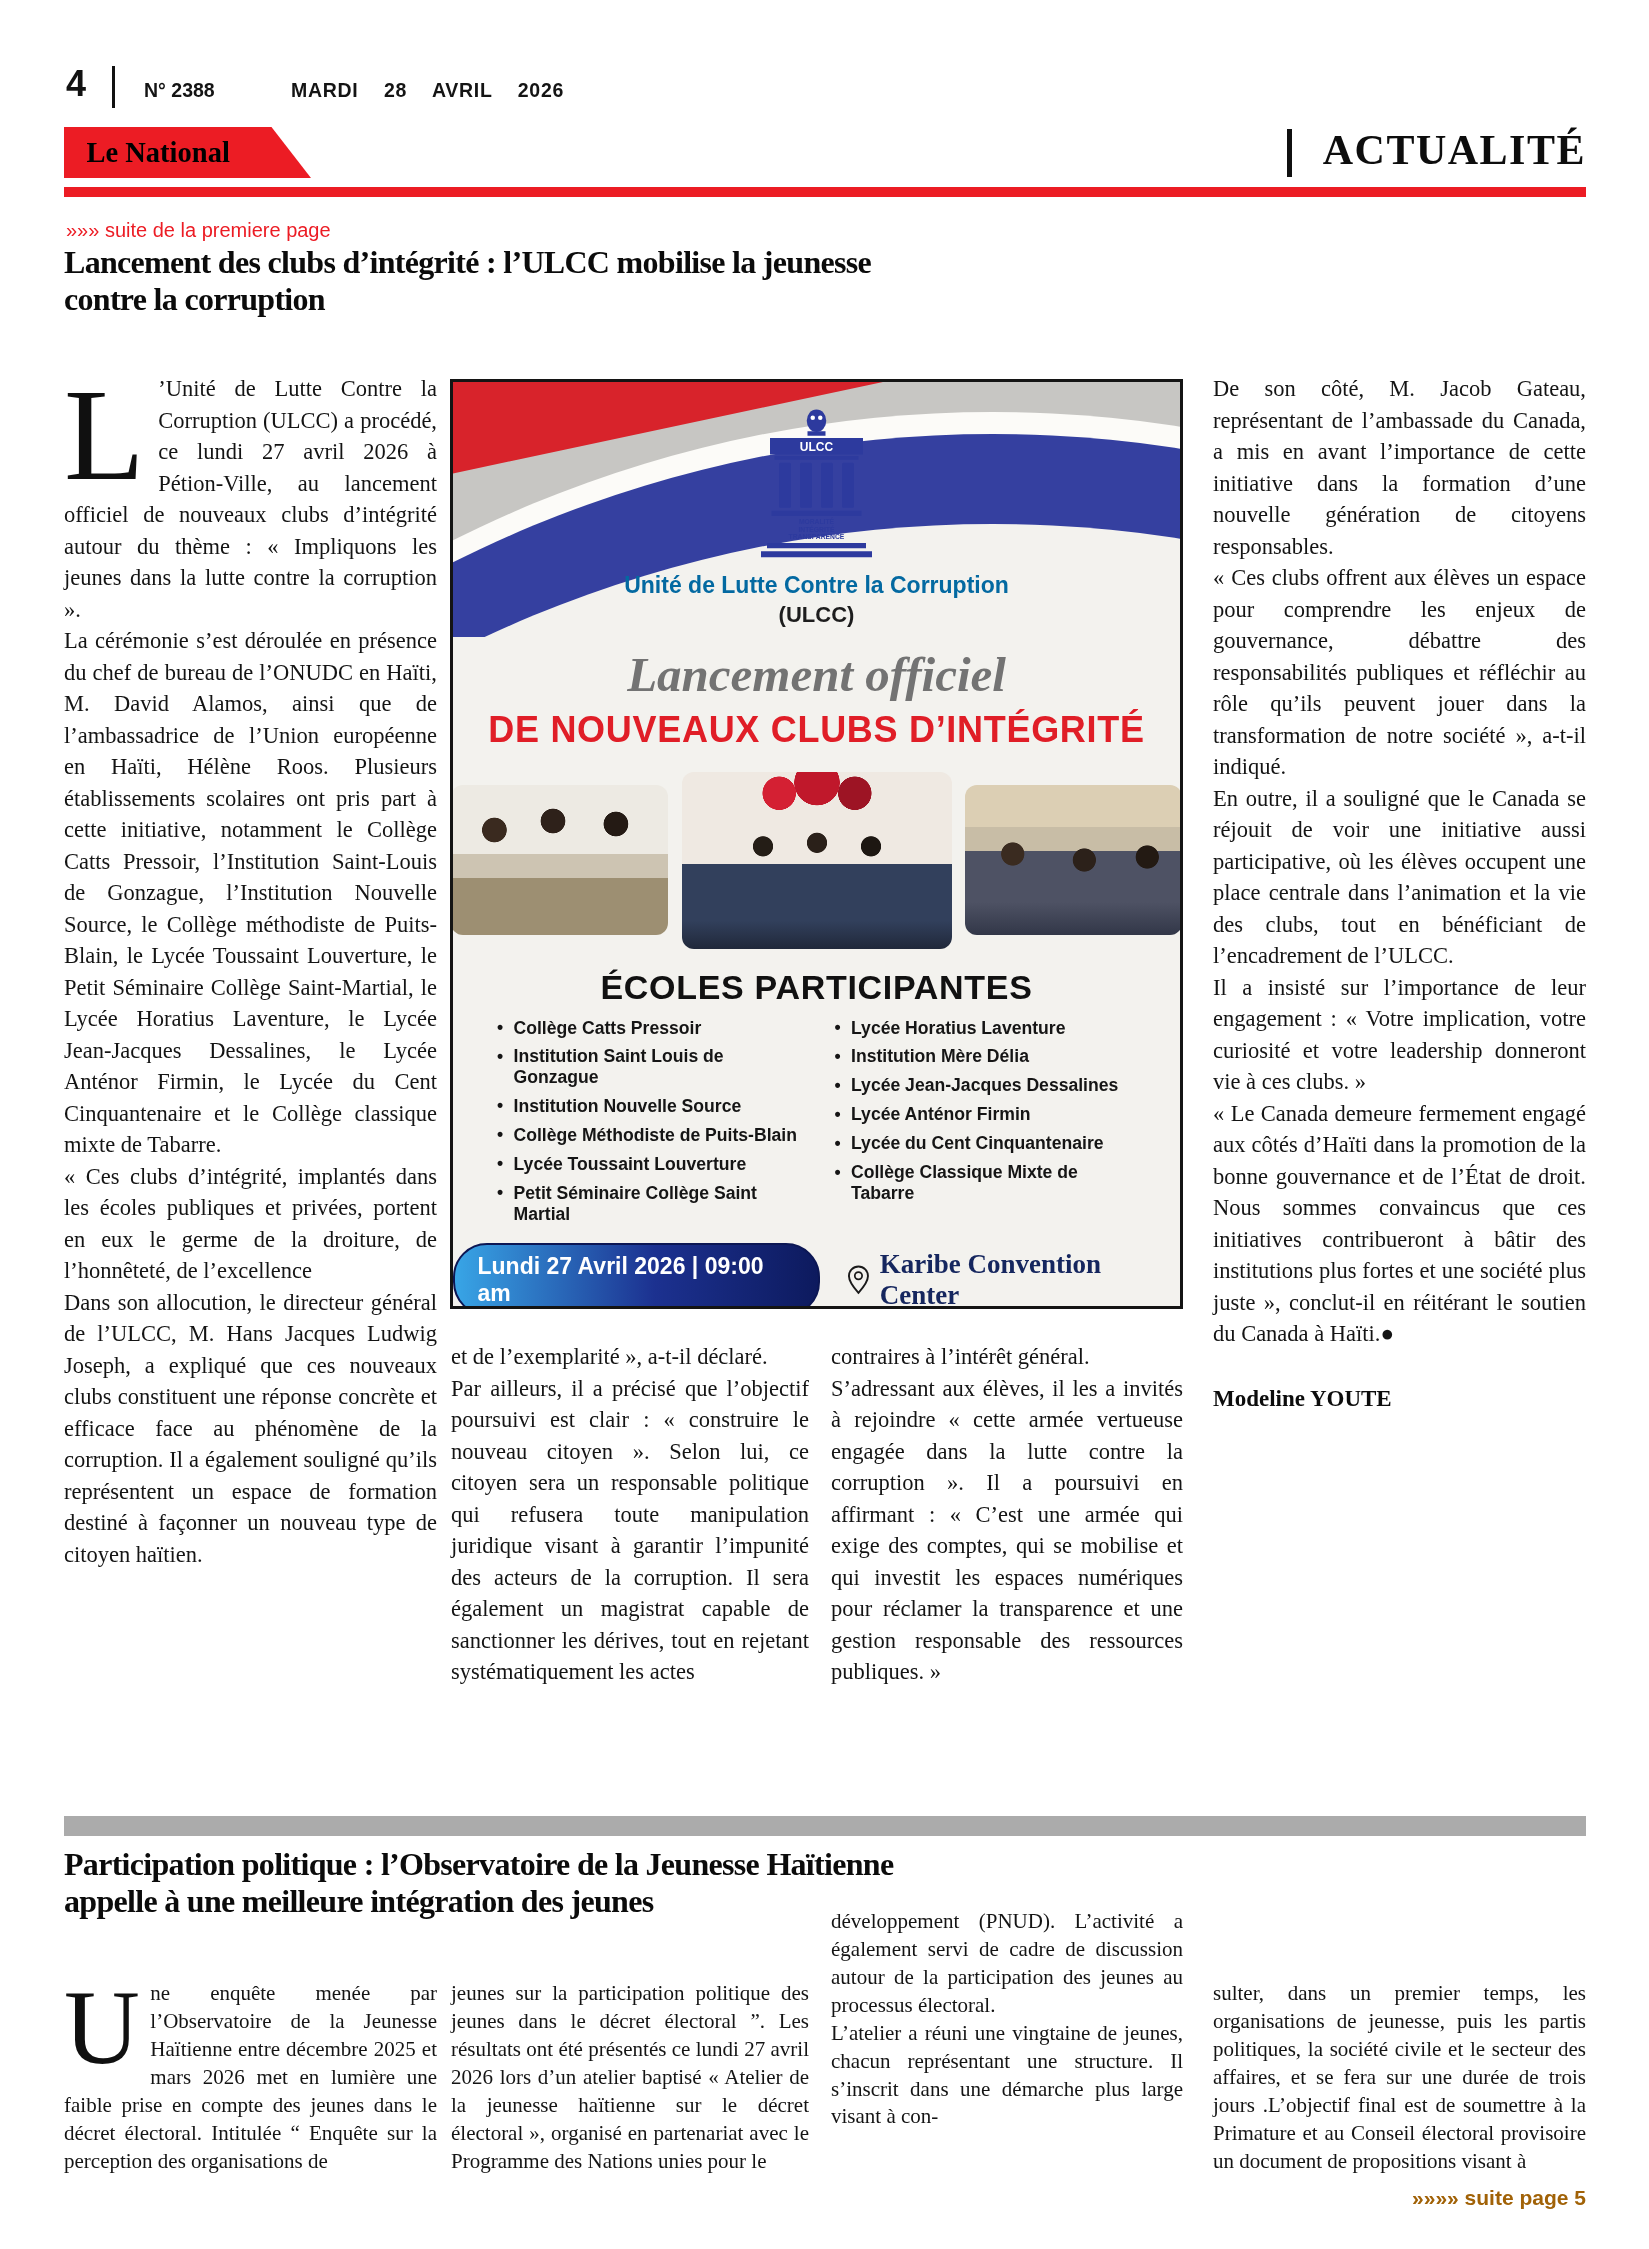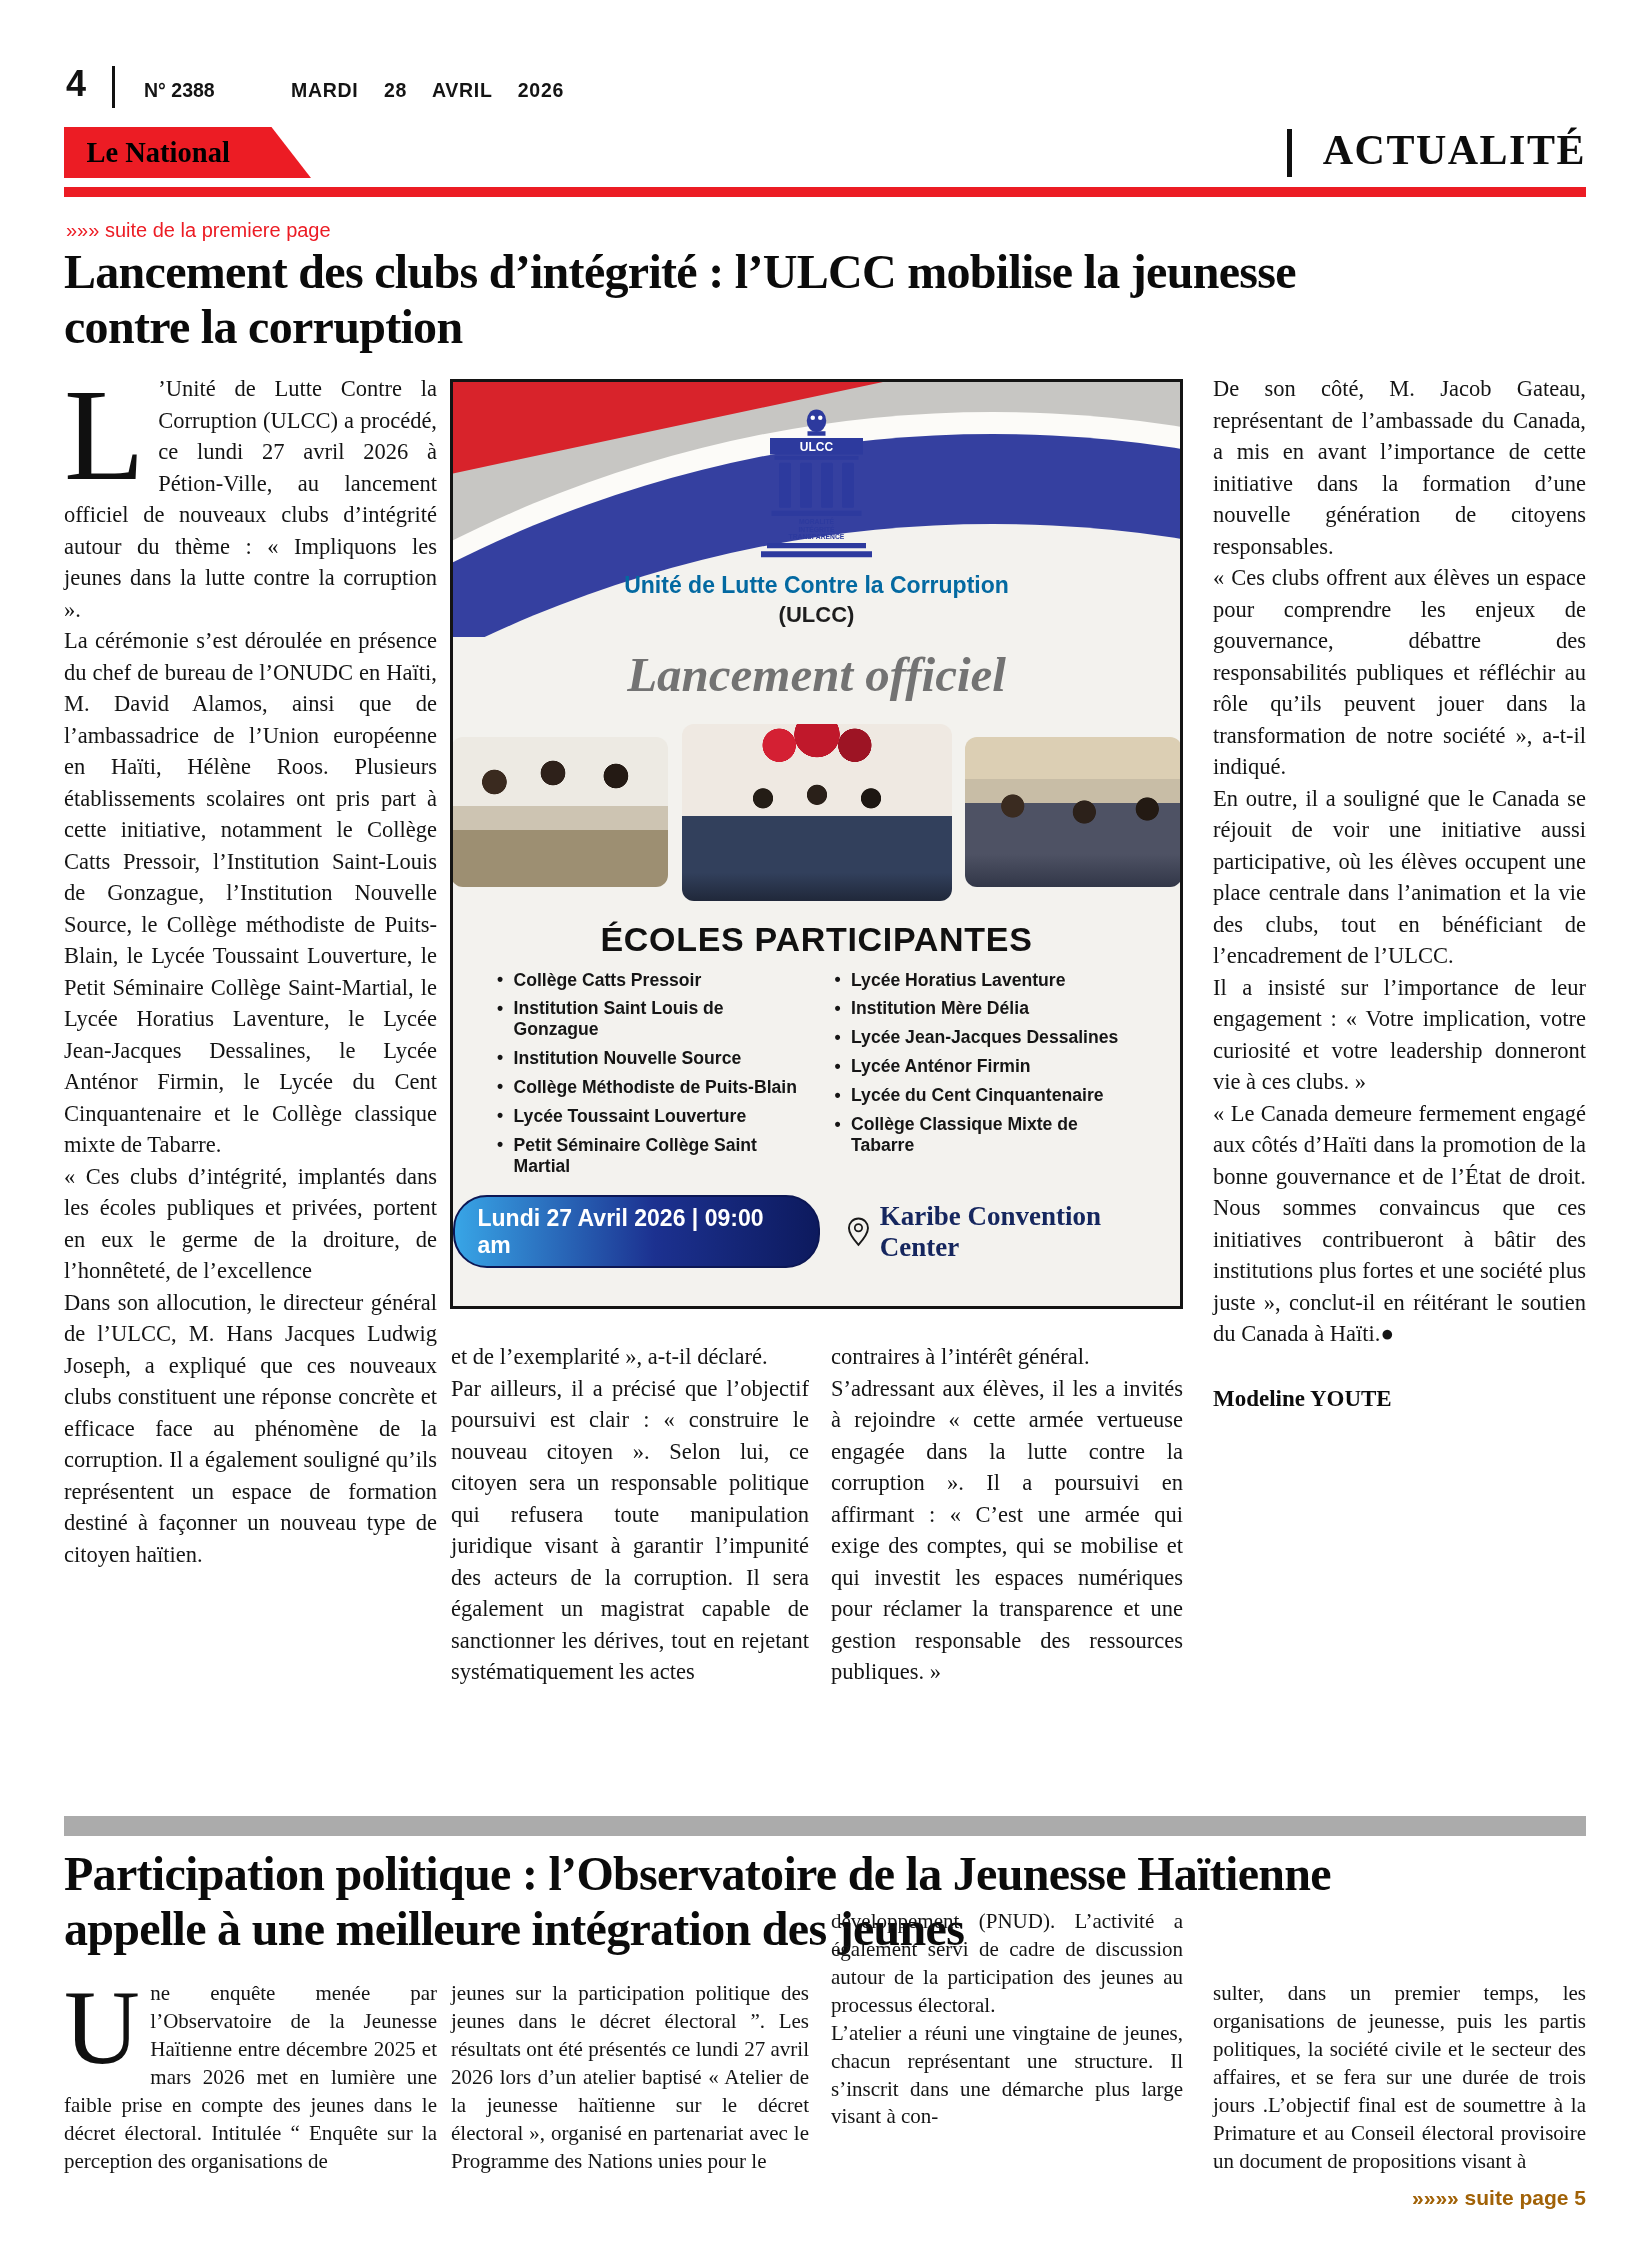--- a/index.html
+++ b/index.html
@@ -13,21 +13,21 @@
   .hdate{position:absolute;left:291px;top:79px;font:700 19.5px "Liberation Sans",sans-serif;word-spacing:19.5px;letter-spacing:0.7px;}
   .brand{position:absolute;left:64px;top:127px;width:247px;height:51px;background:#ec1c24;
          clip-path:polygon(0 0,84% 0,100% 100%,0 100%);display:flex;align-items:center;
          padding-left:22.5px;box-sizing:border-box;color:#000000;font:700 28.5px "Liberation Serif",serif;}
   .redbar{position:absolute;left:64px;top:187px;width:1522px;height:9.7px;background:#ec1c24;}
   .section-sep{position:absolute;left:1287px;top:129px;width:4.5px;height:48px;background:#101010;}
   .section{position:absolute;right:64px;top:126px;font:700 42px "Liberation Serif",serif;letter-spacing:1.5px;color:#0d0d0d;}
   .suite1{position:absolute;left:66px;top:219px;font:500 20px "Liberation Sans",sans-serif;color:#ec1c24;}
 
   
-  .headline{position:absolute;left:64px;width:1526px;font-weight:700;font-size:48px;line-height:1.15;
+  .headline{position:absolute;left:64px;width:1526px;font-weight:700;font-size:32px;line-height:1.15;
             letter-spacing:-0.7px;color:#0b0b0b;font-family:"Liberation Serif",serif;}
   #headline1{top:244px;}
   #headline2{top:1846px;}
 
   
   .col{position:absolute;}
   .col p{margin:0;text-align:justify;font-size:22.5px;line-height:1.40;}
   .a2 p{font-size:21px;line-height:1.33;}
   #a1c1{left:64px; top:373px; width:373px;height:1327px;}
   #a1c4{left:1213px;top:373px; width:373px;height:1327px;}
@@ -166,20 +166,21 @@
         <rect x="30" y="137" width="120" height="7" fill="#2d3a9e"></rect>
         <text x="90" y="155" text-anchor="middle" fill="#2d3a9e" font-family="Liberation Sans, sans-serif" font-weight="700" font-size="9">MORALITÉ</text>
         <text x="90" y="165" text-anchor="middle" fill="#2d3a9e" font-family="Liberation Sans, sans-serif" font-weight="700" font-size="9">INTÉGRITÉ</text>
         <text x="90" y="175" text-anchor="middle" fill="#2d3a9e" font-family="Liberation Sans, sans-serif" font-weight="700" font-size="9">TRANSPARENCE</text>
         <rect x="24" y="180" width="132" height="7" fill="#2d3a9e"></rect>
         <rect x="16" y="191" width="148" height="8" fill="#2d3a9e"></rect>
       </svg>
       <div class="p-org1">Unité de Lutte Contre la Corruption</div>
       <div class="p-org2">(ULCC)</div>
       <div class="p-title1">Lancement officiel</div>
+      <div class="p-title2">DE NOUVEAUX CLUBS D’INTÉGRITÉ</div>
       <div class="p-photos">
         <div class="photo ph-side" id="photo1"></div>
         <div class="photo ph-mid" id="photo2"></div>
         <div class="photo ph-side" id="photo3"></div>
       </div>
       <div class="p-schools-head">ÉCOLES PARTICIPANTES</div>
       <div class="p-schools">
         <ul>
           <li>Collège Catts Pressoir</li>
           <li>Institution Saint Louis de Gonzague</li>

